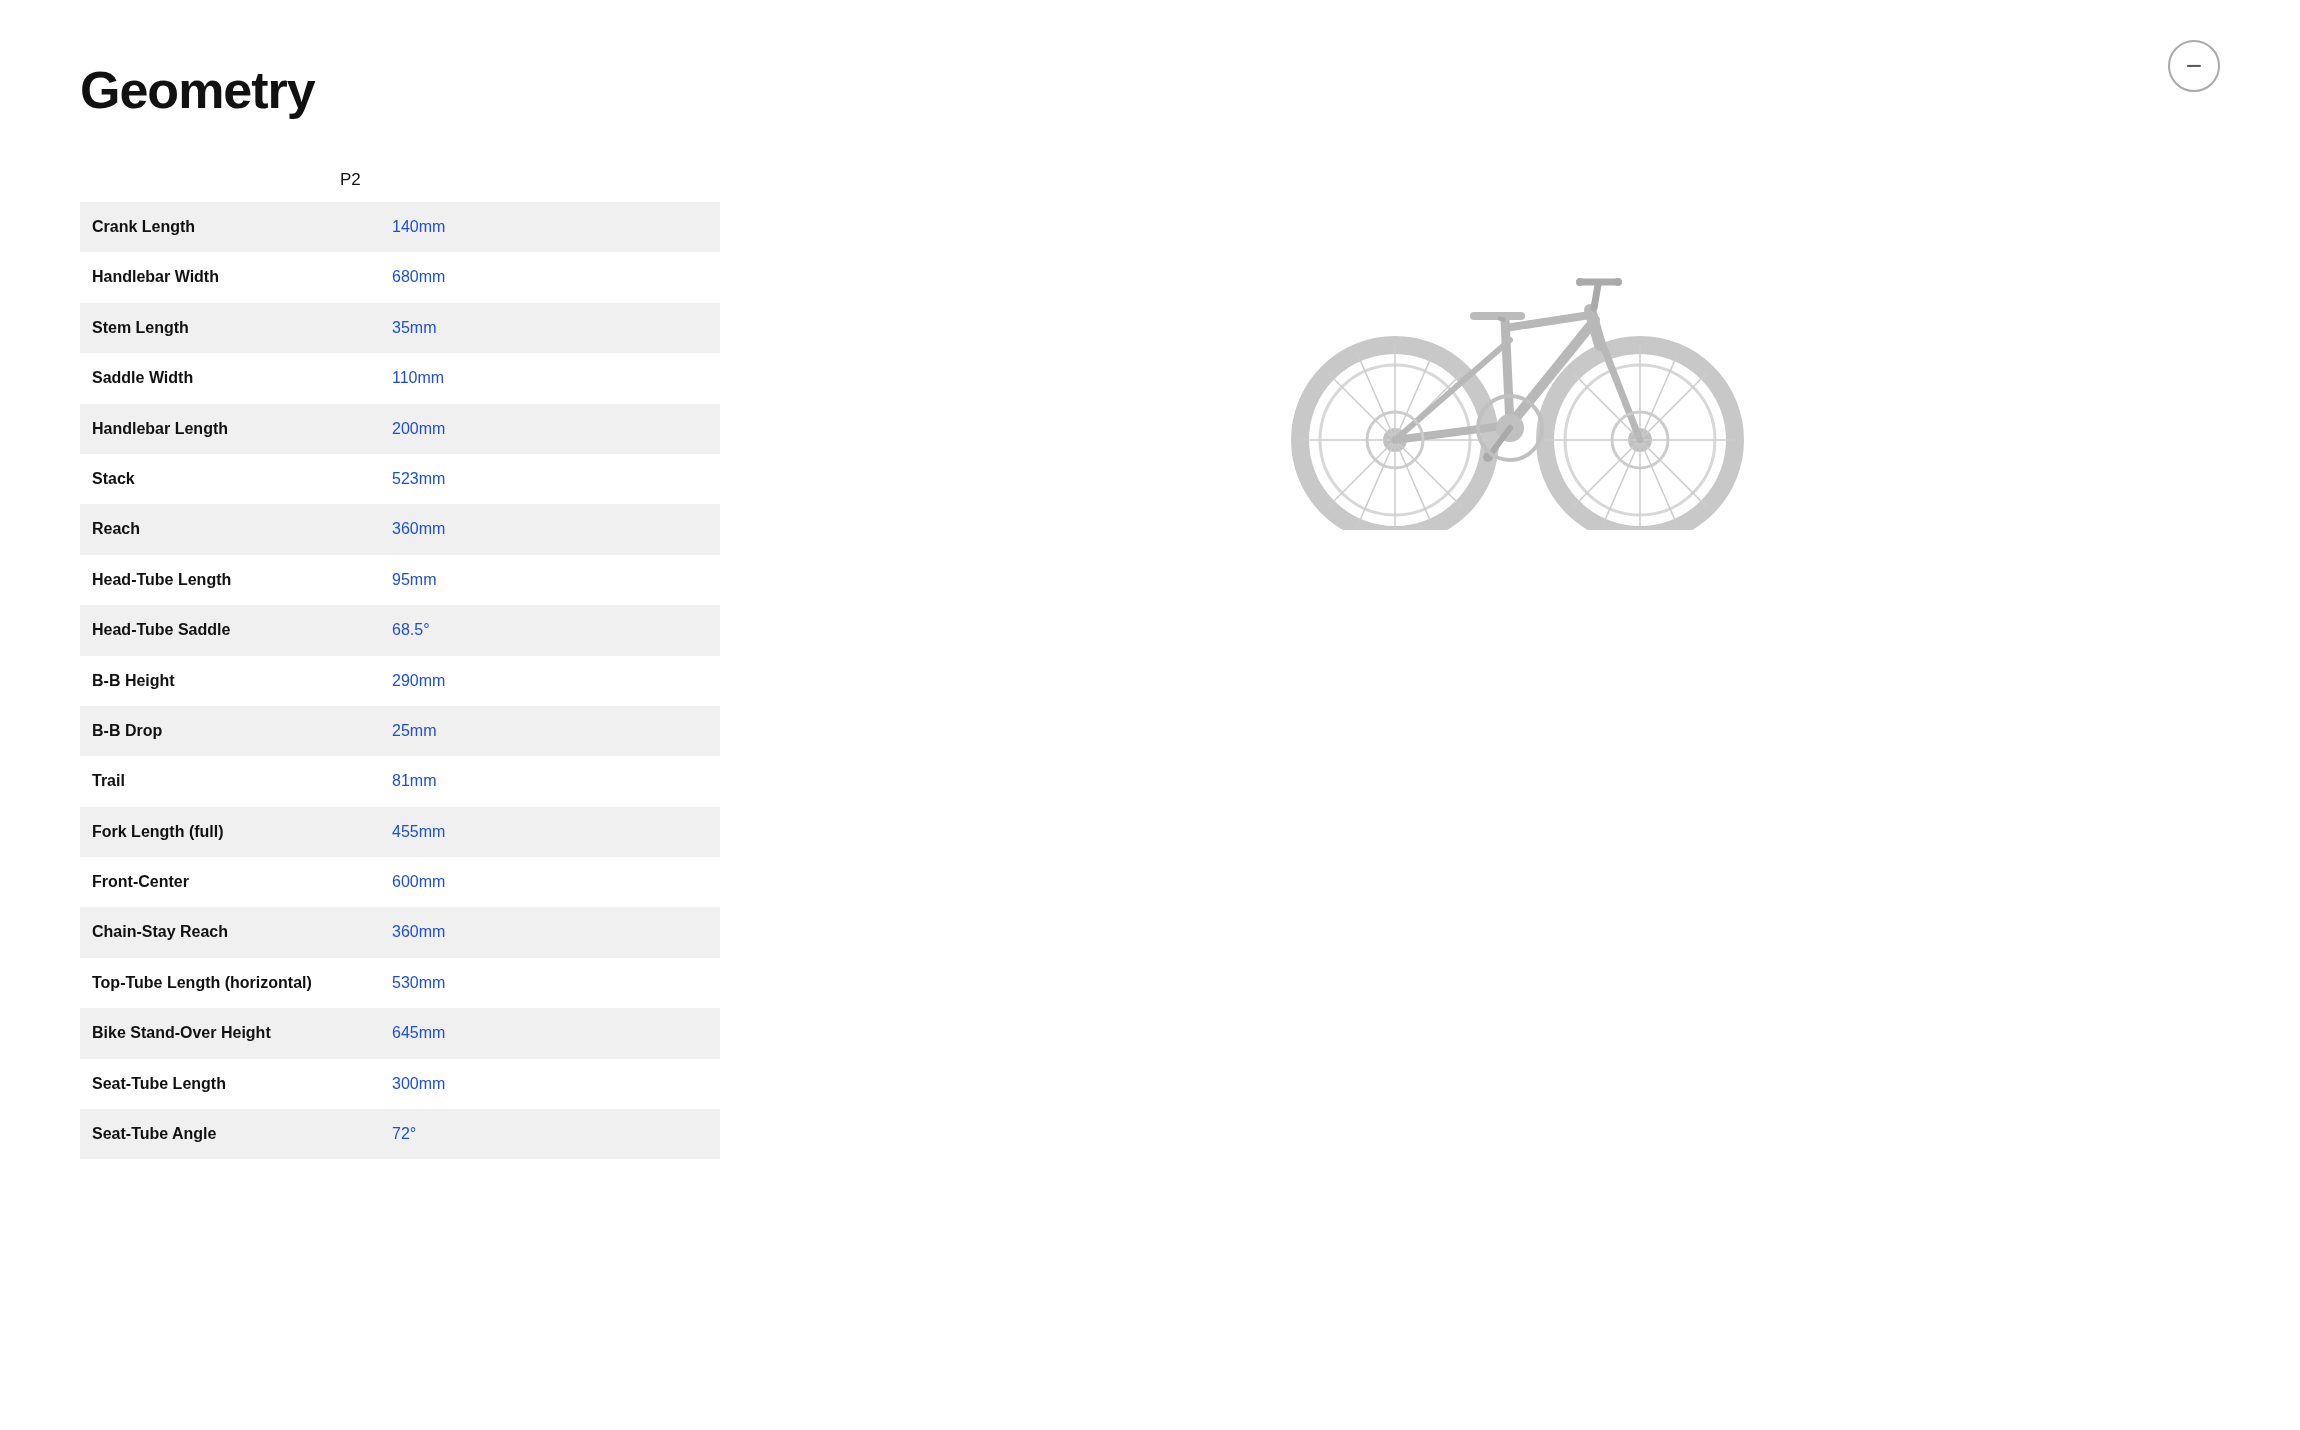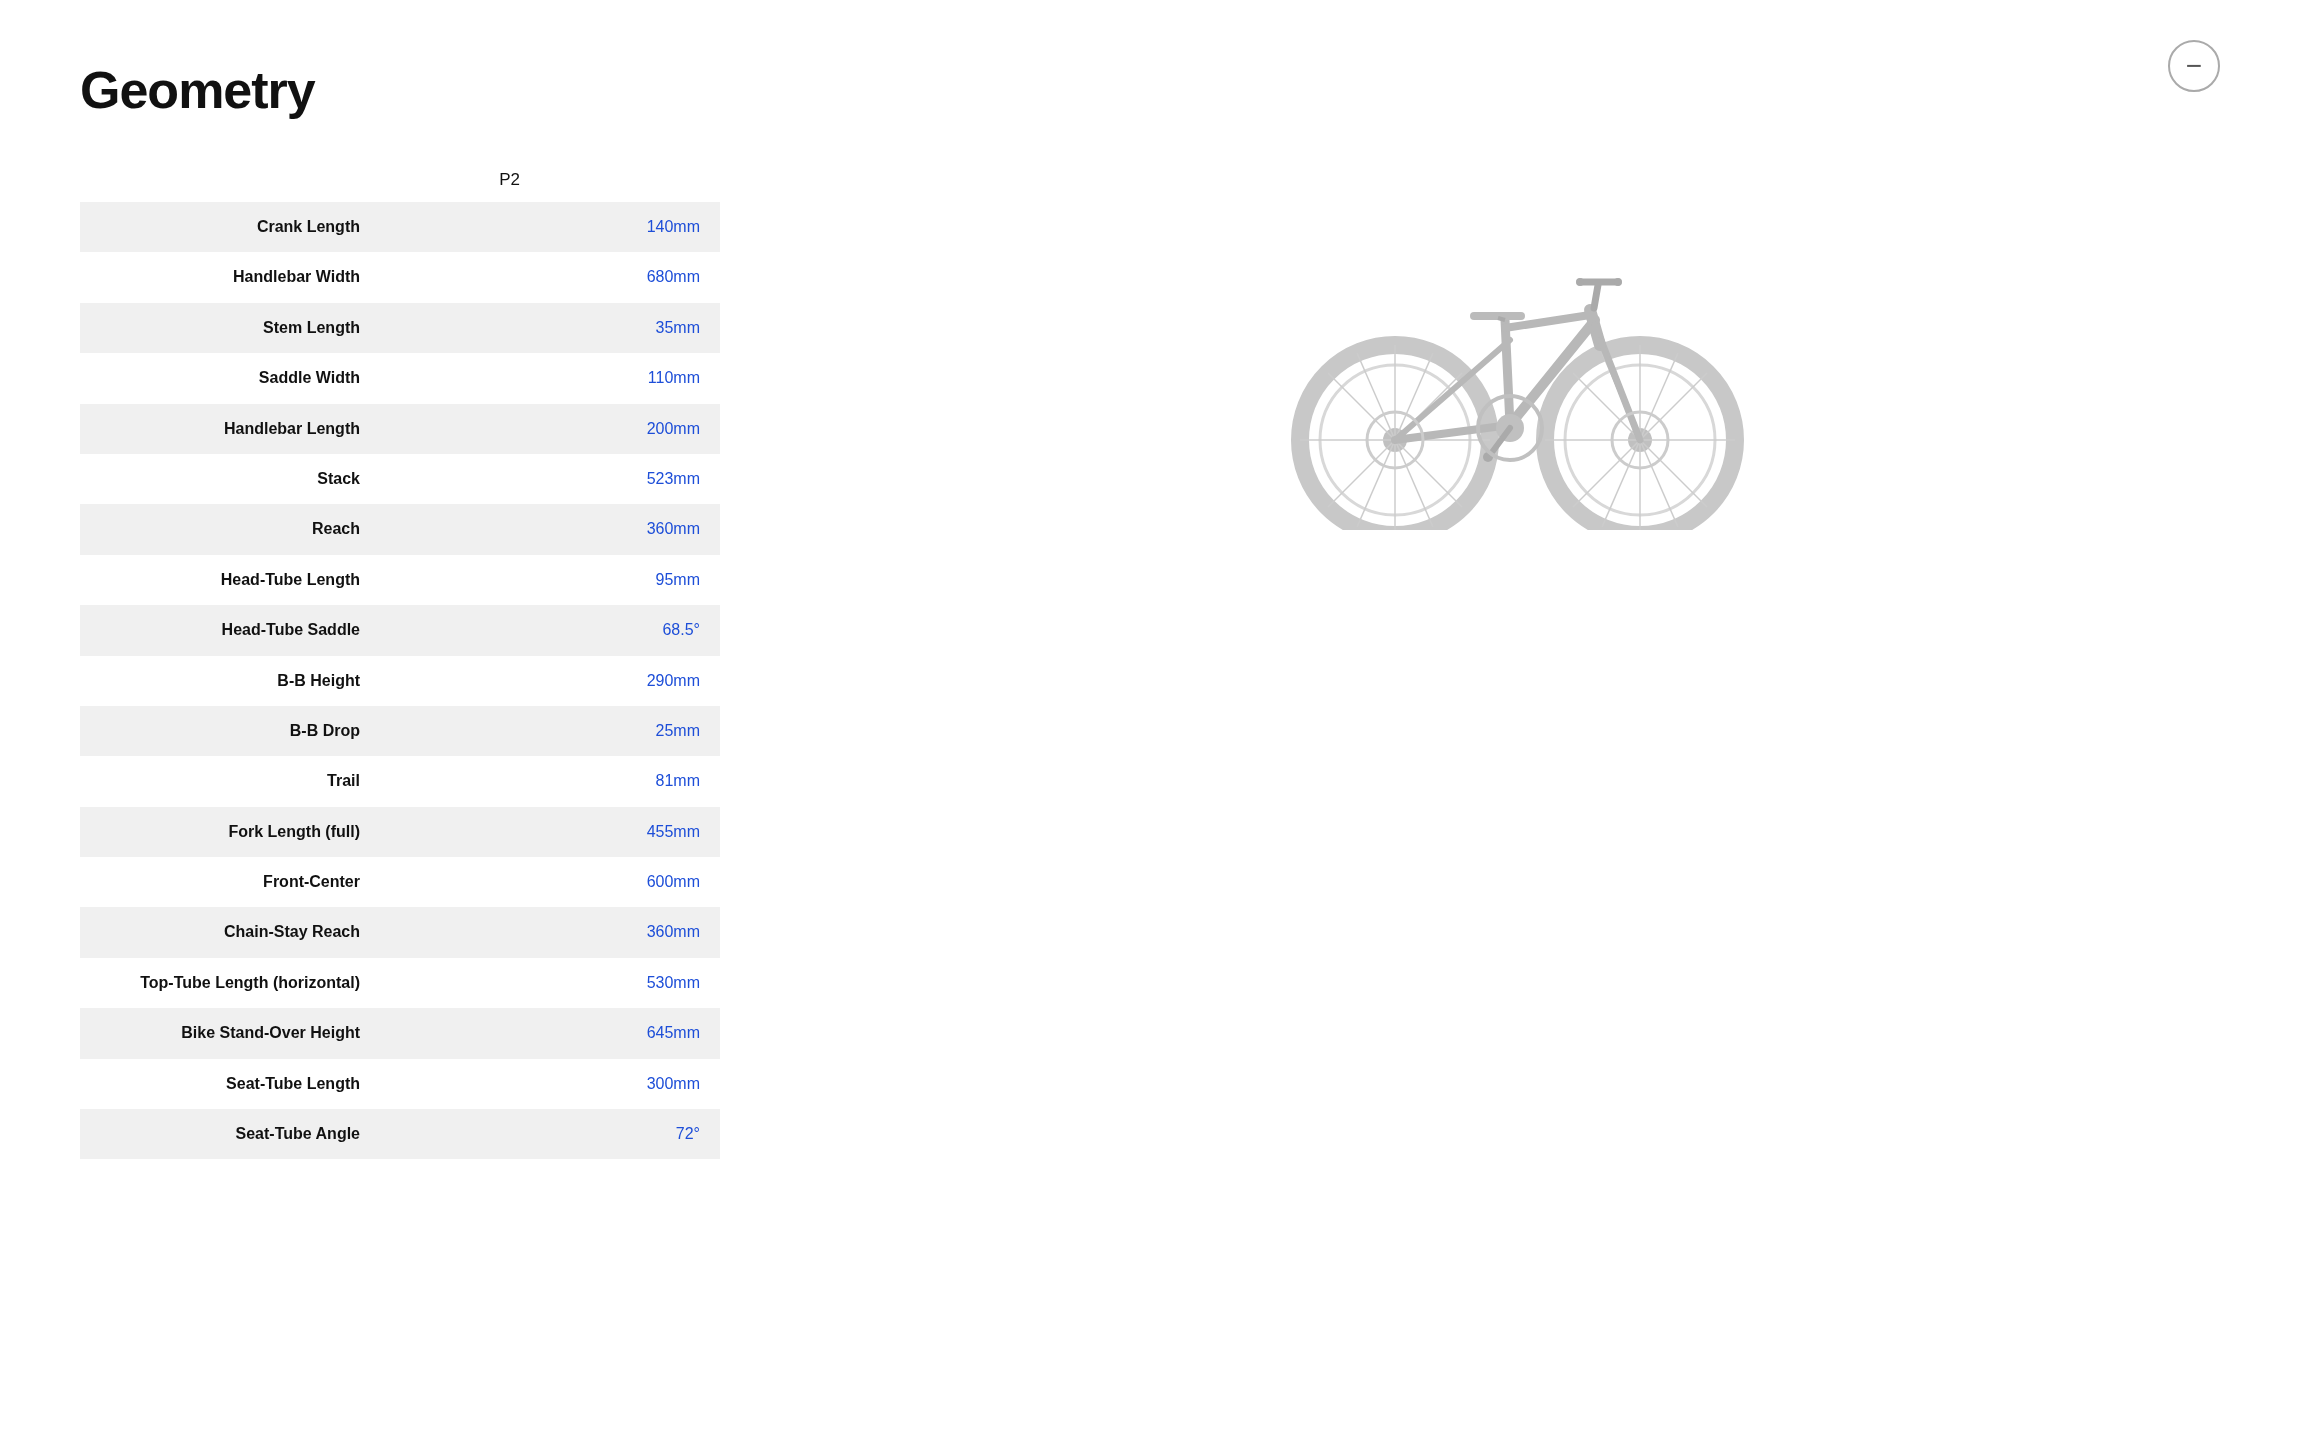--- a/index.html
+++ b/index.html
@@ -44,21 +44,20 @@
       align-items: center;
       justify-content: center;
       color: #555555;
       font-size: 28px;
       line-height: 1;
     }
 
     .content-area {
       display: flex;
       gap: 80px;
-      text-align: right;
     }
 
     .table-section {
       flex: 0 0 auto;
       width: 640px;
     }
 
     .bike-image-section {
       flex: 1;
       display: flex;
@@ -87,21 +86,21 @@
 
     .geometry-table tr:nth-child(odd) {
       background-color: #f0f0f0;
     }
 
     .geometry-table tr:nth-child(even) {
       background-color: #ffffff;
     }
 
     .geometry-table td {
-      padding: 14px 20px;
+      padding: 14px 12px;
       font-size: 16px;
       line-height: 1.4;
     }
 
     .geometry-table td:first-child {
       font-weight: 600;
       color: #111111;
       width: 300px;
     }
 

